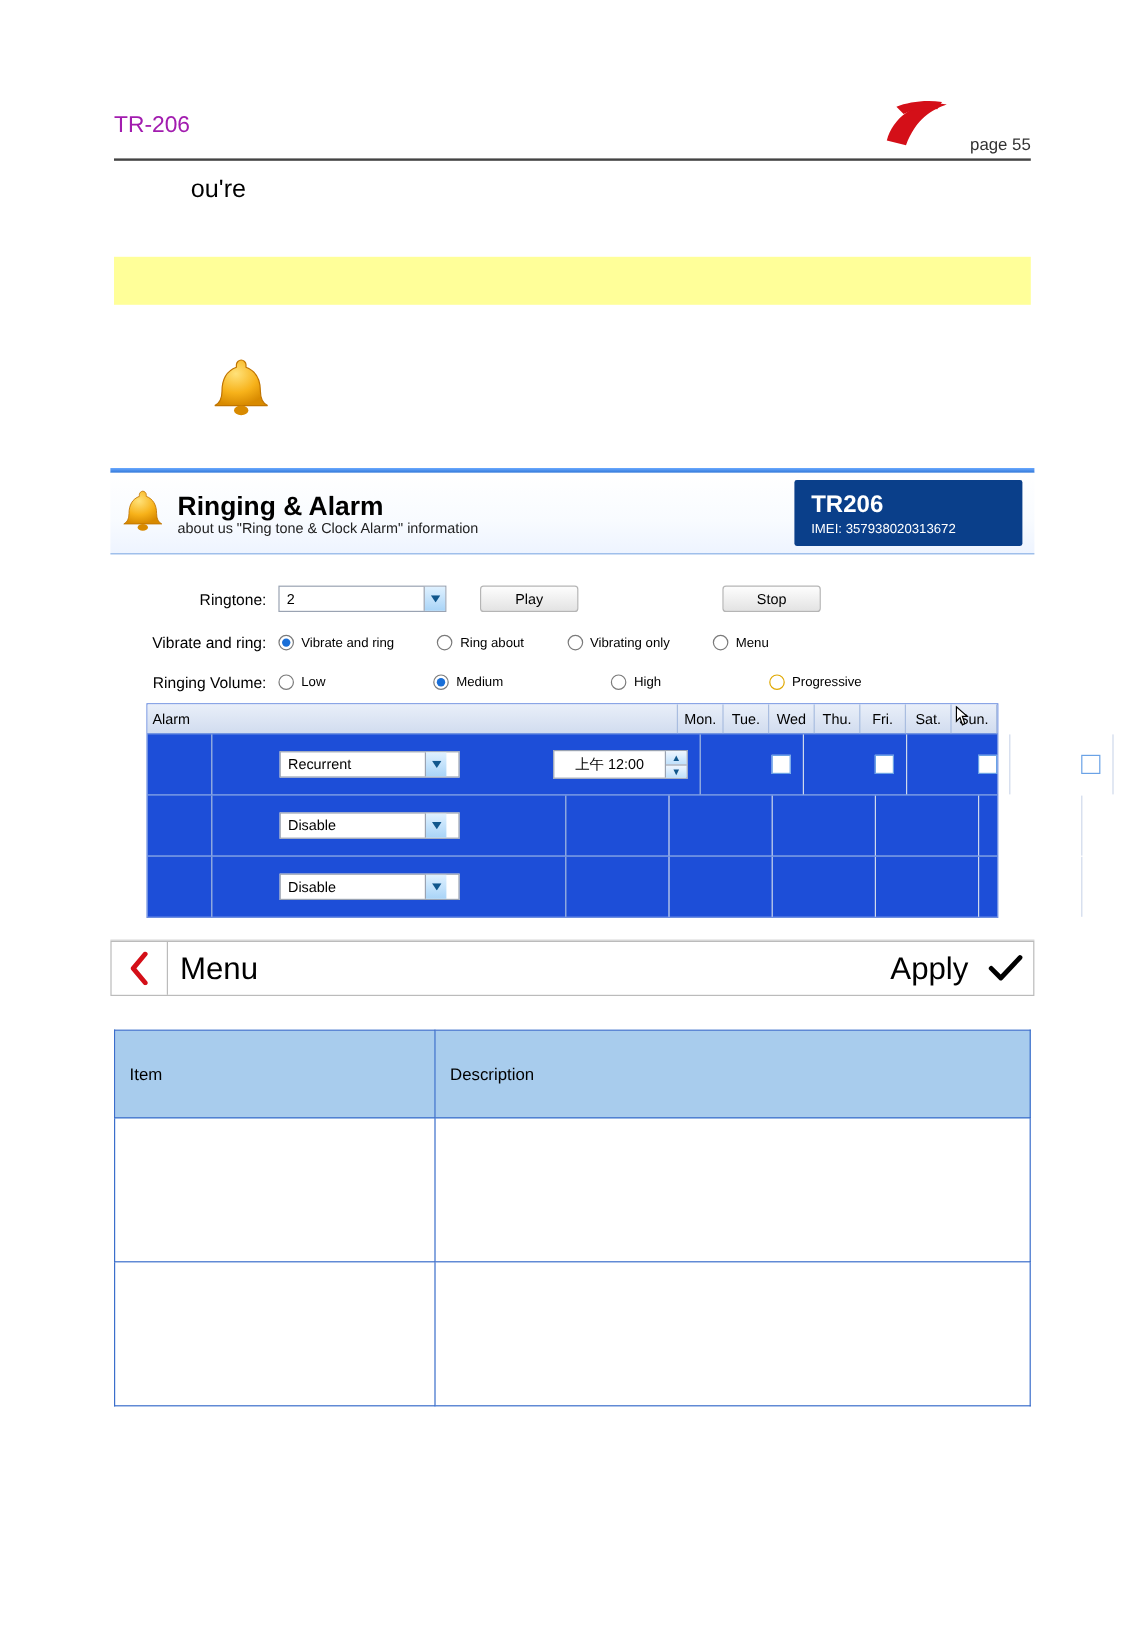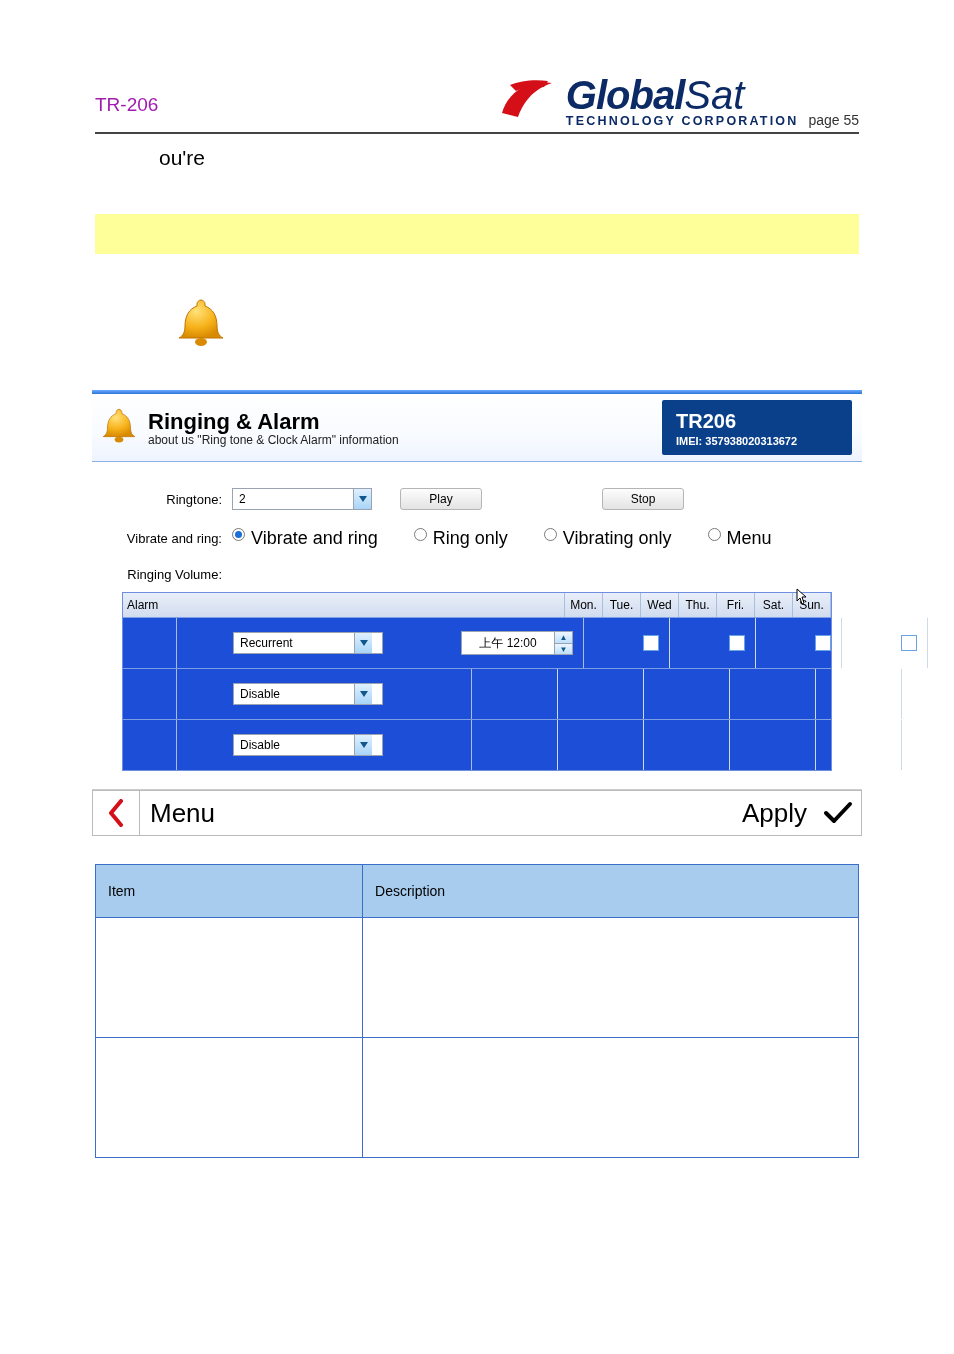--- a/index.html
+++ b/index.html
@@ -88,21 +88,21 @@
   .ss-title { font-size:22px; font-weight:700; color:#000; }
   .ss-sub { font-size:12px; color:#222; margin-top:-2px; }
   .ss-dev {
     background:#0a3f8a;
     color:#fff;
     padding:10px 14px 8px 14px;
     border-radius:2px;
     min-width:190px;
   }
   .ss-dev-name { font-size:20px; font-weight:700; }
-  .ss-dev-imei { font-size:11px; margin-top:2px;font-weight:bold; }
+  .ss-dev-imei { font-size:11px; margin-top:2px; }
   .ss-body {
     background:#fff;
     border-bottom:1px solid #ccc;
     padding: 18px 30px 18px 30px;
   }
   .row-line {
     display:flex;
     align-items:center;
     margin: 8px 0 18px 0;
     font-size:13px;
@@ -134,21 +134,21 @@
     display:inline-flex; align-items:center; justify-content:center;
     height:22px; min-width:82px;
     border:1px solid #b5b5b5;
     border-radius:3px;
     background:linear-gradient(180deg,#fdfdfd,#e3e3e3);
     font-size:12px;
     margin-left:28px;
     padding:0 10px;
   }
   .radio-row { display:flex; align-items:center; gap:36px; flex-wrap:wrap; }
-  .radio-item { display:inline-flex; align-items:flex-start; gap:6px; font-size:18px; }
+  .radio-item { display:inline-flex; align-items:flex-end; gap:6px; font-size:11px; }
   .rad {
     width:13px; height:13px; border:1px solid #7a7a7a; border-radius:50%;
     display:inline-flex; align-items:center; justify-content:center;
     background:#fff;
   }
   .rad .dot { width:7px; height:7px; border-radius:50%; }
   .dot-blue { background:#1a6fd8; }
   .alarm-table {
     margin-top:10px;
     border:1px solid #6e8fe0;
@@ -216,21 +216,21 @@
   .ss-apply { font-size:26px; color:#000; padding-right:8px; }
   .chk-mark { width:46px; display:flex; align-items:center; justify-content:center; }
   
   .doc-table {
     width:100%;
     border-collapse:collapse;
     margin-top:28px;
   }
   .doc-table th, .doc-table td {
     border:1.6px solid #3b6ecb;
-    padding:18px 12px;
+    padding:28px 12px;
     vertical-align:top;
     font-size:14px;
   }
   .doc-table thead th {
     background:#a8cced;
     font-weight:400;
     text-align:left;
   }
   .doc-table td.col-item { width:35%; }
 </style>
@@ -242,26 +242,20 @@
   
   <div class="top-row">
     <div class="hdr-left">TR-206</div>
     <div class="hdr-right">
       <span class="logo-wrap">
         <span class="logo-swoosh">
           <svg width="56" height="44" viewBox="0 0 56 44">
             <path d="M2 36 C 8 14, 30 2, 52 6 C 40 10, 26 18, 18 40 Z" fill="#d40f18"></path>
             <path d="M10 8 C 20 4, 34 2, 48 4 L 44 10 C 34 8, 24 10, 16 14 Z" fill="#d40f18"></path>
           </svg>
-        </span>
-        <span class="logo-main">
-          <div>
-            <span class="logo-global">Global</span><span class="logo-sat">Sat</span>
-          </div>
-          <div class="logo-sub">TECHNOLOGY CORPORATION</div>
         </span>
       </span>
       <span class="pagenum">page 55</span>
     </div>
   </div>
   <hr class="hr-top">
 
   
   <div class="body-text" style="padding-left:64px;">
     <span style="visibility:visible;">ou're</span>
@@ -334,35 +328,55 @@
         <div class="field-label">Vibrate and ring:</div>
         <div class="radio-row" id="vib-radios">
             <span class="radio-item">
               <span class="rad">
                 <span class="dot dot-blue"></span>
               </span>
               <span>Vibrate and ring</span>
             </span>
             <span class="radio-item">
               <span class="rad"></span>
-              <span>Ring only</span>
+              <span>Ring about</span>
             </span>
             <span class="radio-item">
               <span class="rad"></span>
               <span>Vibrating only</span>
             </span>
             <span class="radio-item">
               <span class="rad"></span>
               <span>Menu</span>
             </span>
           </div>
       </div>
 
       <div class="row-line" style="margin-bottom:8px;">
         <div class="field-label">Ringing Volume:</div>
+        <div class="radio-row" id="vol-radios" style="gap:90px;">
+            <span class="radio-item">
+              <span class="rad"></span>
+              <span>Low</span>
+            </span>
+            <span class="radio-item">
+              <span class="rad">
+                <span class="dot dot-blue"></span>
+              </span>
+              <span>Medium</span>
+            </span>
+            <span class="radio-item">
+              <span class="rad"></span>
+              <span>High</span>
+            </span>
+            <span class="radio-item">
+              <span class="rad" style="border-color: rgb(224, 168, 0);"></span>
+              <span>Progressive</span>
+            </span>
+          </div>
       </div>
 
       <span class="cursor-ptr">
         <svg width="14" height="18" viewBox="0 0 14 18">
           <path d="M1 1 L1 13 L4 10 L6 16 L8 15 L6 9 L10 9 Z" fill="#fff" stroke="#000" stroke-width="1"></path>
         </svg>
       </span>
 
       <div class="alarm-table">
         <div class="at-headrow">

